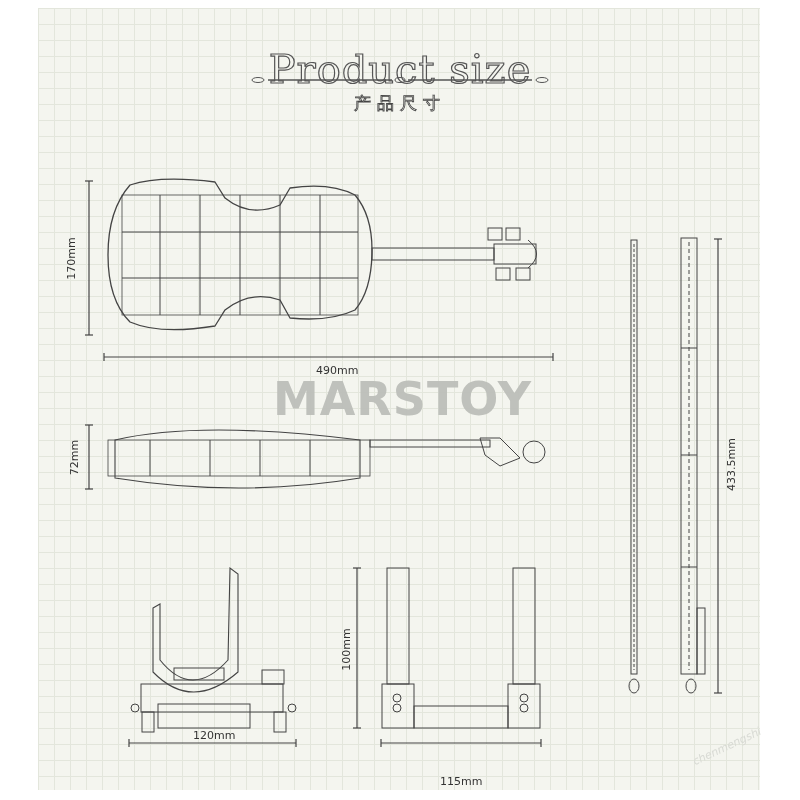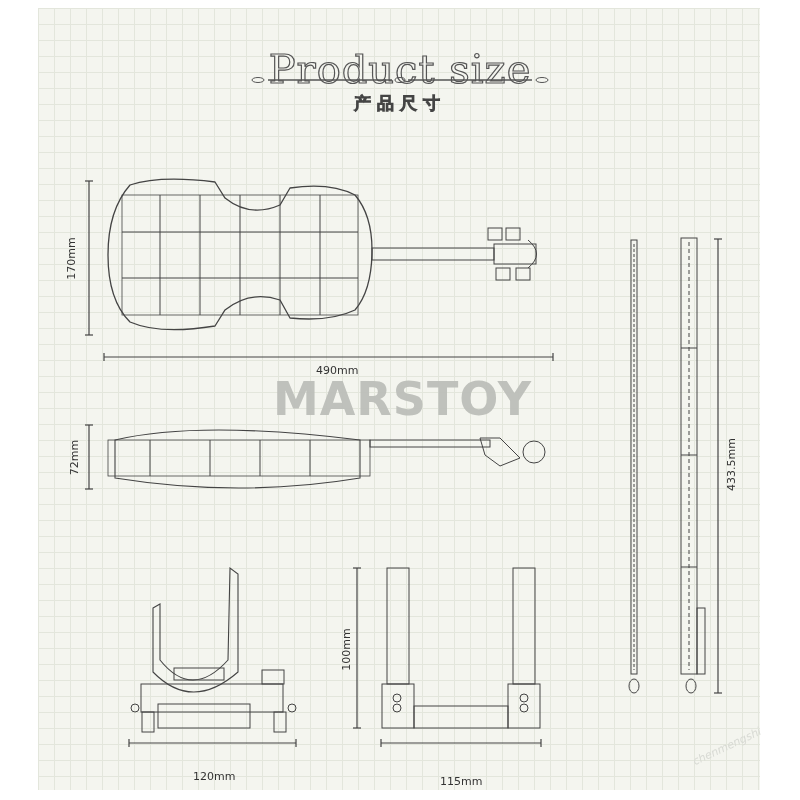--- a/index.html
+++ b/index.html
@@ -13,21 +13,21 @@
       background-size:16px 16px;
       background-position:0 0;
     }
     .title {
       position:absolute; left:0; width:800px; top:18px; text-align:center;
       font-family:"DejaVu Serif", serif; font-size:40px; letter-spacing:1px;
       color:#f4f5ef;margin-top:28px; -webkit-text-stroke:1.2px #555;
     }
     .subtitle {
       position:absolute; left:0; width:800px; top:92px; text-align:center;
-      font-size:17px; letter-spacing:6px; color:#f4f5ef; -webkit-text-stroke:0.8px #444; font-weight:bold;
+      font-size:17px; letter-spacing:6px; color:#f4f5ef; -webkit-text-stroke:0.8px #444; font-weight:normal;
     }
     .divider { position:absolute; left:250px; top:74px; width:300px; height:12px; }
     .dim-label { position:absolute; font-size:11px; color:#333; white-space:nowrap; }
     .vert { transform:rotate(-90deg); transform-origin:center; }
     .watermark {
       position:absolute; left:205px; top:362px; width:395px; height:74px;
       font-family:"DejaVu Sans", sans-serif; font-weight:bold; font-size:46px; line-height:74px;
       color:#bdbfba; letter-spacing:1px; text-align:center; opacity:0.95;
     }
     .corner-wm {
@@ -160,17 +160,17 @@
       <line x1="541" y1="739" x2="541" y2="747"></line>
   </g>
 </svg>
 
 <div class="watermark">MARSTOY</div>
 
 <div class="dim-label vert" style="left:50px; top:252px;">170mm</div>
 <div class="dim-label" style="left:296px; top:364px;margin-left:20px;">490mm</div>
 <div class="dim-label vert" style="left:57px; top:451px;">72mm</div>
 <div class="dim-label vert" style="left:705px; top:458px;">433.5mm</div>
-<div class="dim-label" style="left:193px; top:729px;margin-top:41px;">120mm</div>
+<div class="dim-label" style="left:193px; top:729px;">120mm</div>
 <div class="dim-label vert" style="left:325px; top:643px;">100mm</div>
 <div class="dim-label" style="left:440px; top:751px;margin-top:24px;">115mm</div>
 
 <div class="corner-wm">chenmengshi</div>
 
 </body></html>

